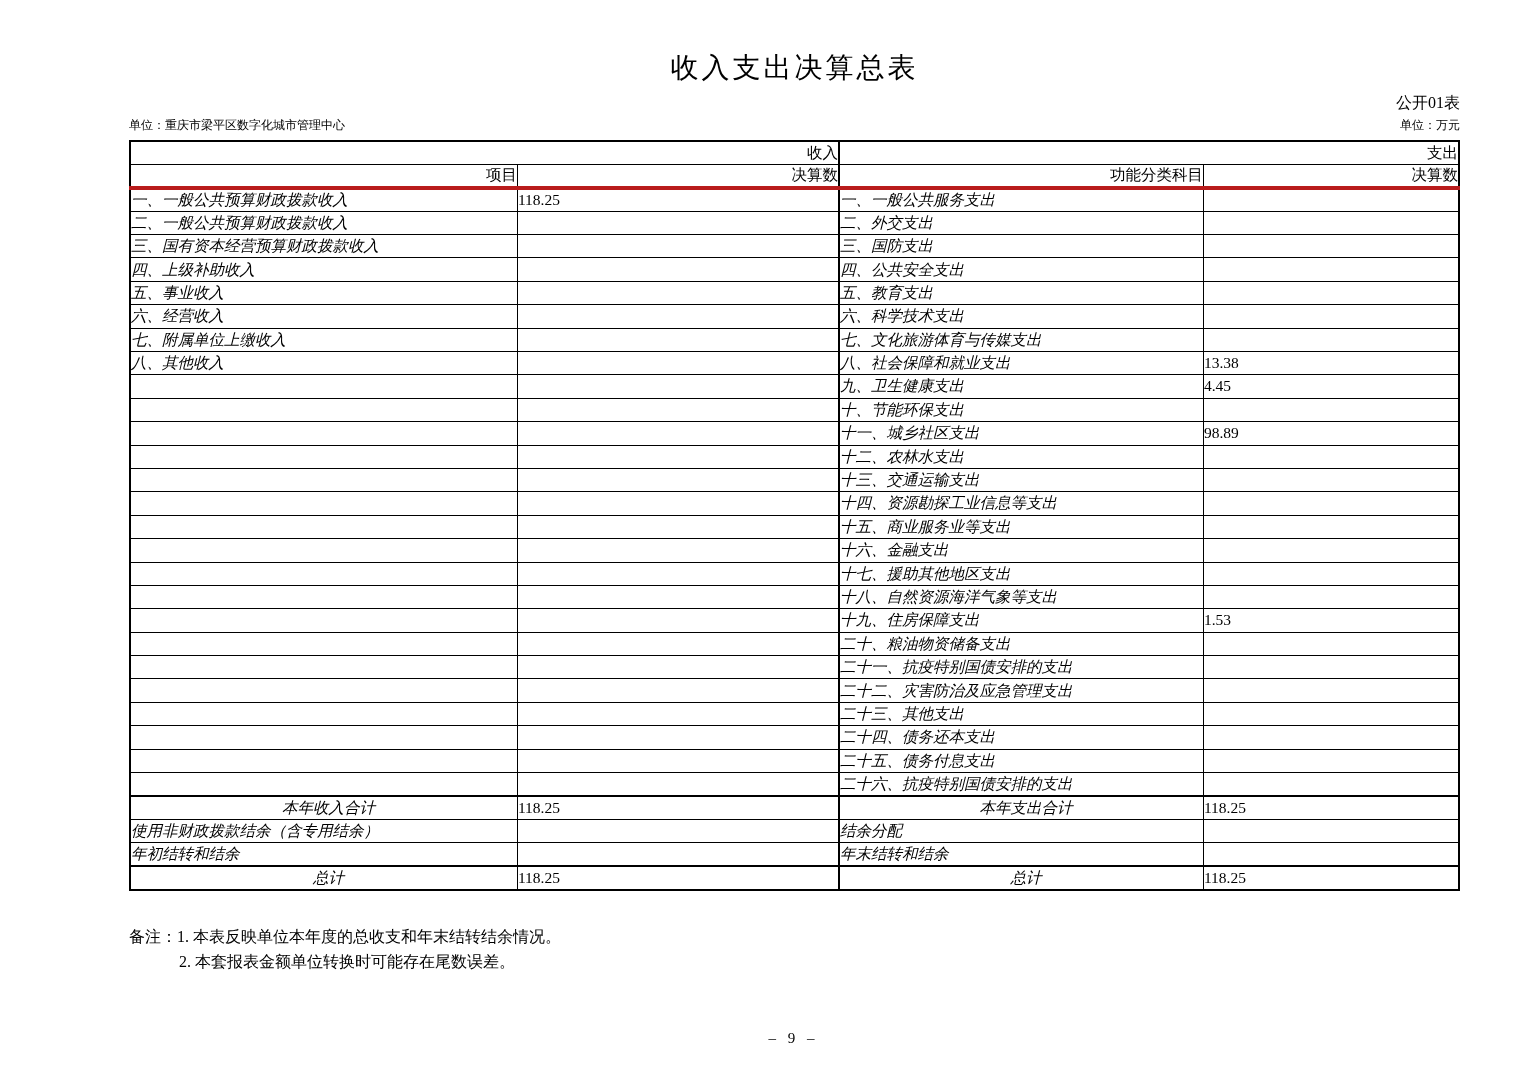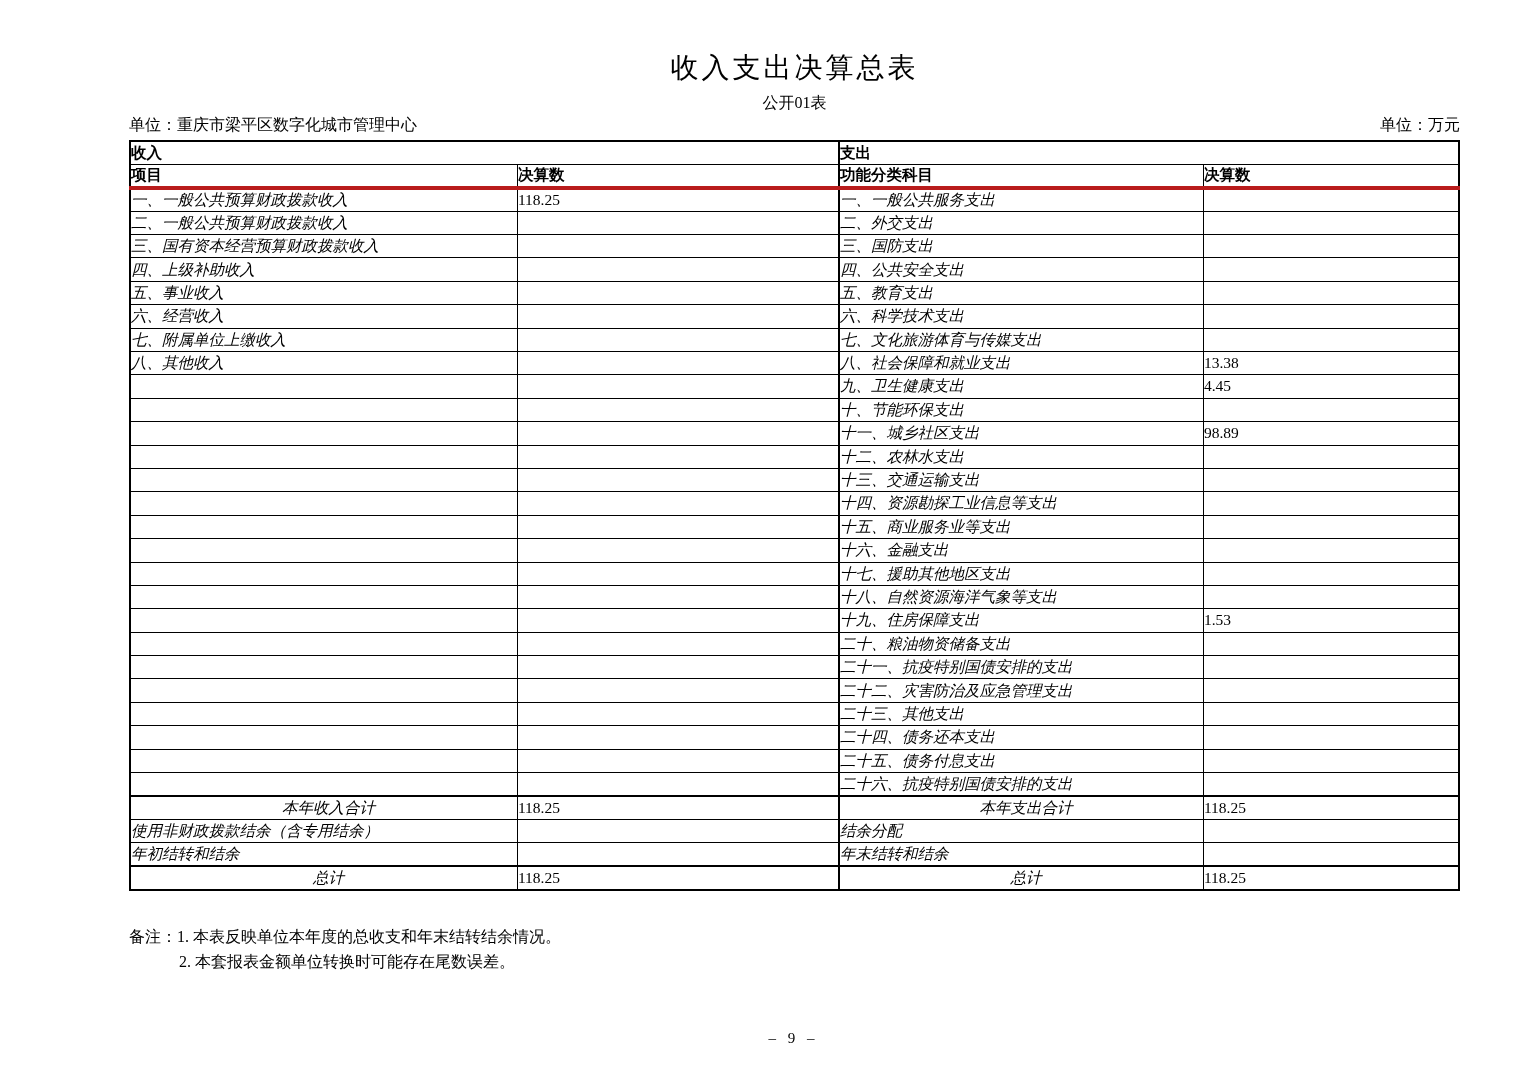--- a/index.html
+++ b/index.html
@@ -19,48 +19,48 @@
   .title {
     padding-top: 50px;
     text-align: center;
     font-size: 28px;
     font-weight: 400;
     letter-spacing: 3px;
     line-height: 36px;
   }
   .doc-code {
     margin-top: 7px;
-    text-align: center;
+    text-align: right;
     font-size: 16px;
     line-height: 19px;
   }
   .unit-row {
     display: flex;
     justify-content: space-between;
-    font-size: 16px;
+    font-size: 12px;
     line-height: 20px;
     margin: 3px 0 5px 0;
   }
   table.budget {
     width: 100%;
     border-collapse: collapse;
     table-layout: fixed;
     border: 2px solid #000;
   }
   table.budget th, table.budget td {
     border: 1px solid #000;
     height: 23.4px;
     padding: 0;
     font-size: 15.5px;
     font-weight: 400;
     line-height: 1.05;
     white-space: nowrap;
     overflow: hidden;
   }
-  table.budget thead th { text-align: left; font-weight: bold; }
+  table.budget thead th { text-align: right; }
   table.budget thead tr.col-header-row th { border-bottom: 4px solid #b91c1c; }
   .mid-r { border-right: 2px solid #000 !important; }
   td.c-label { text-align: left; padding-left: 3px; font-style: italic; }
   td.c-label.center { text-align: center; padding-left: 9px; }
   td.c-value { text-align: left; }
   tr.thick-top td { border-top: 2px solid #000; }
   .notes {
     margin-top: 33px;
     font-size: 16px;
     line-height: 25px;

